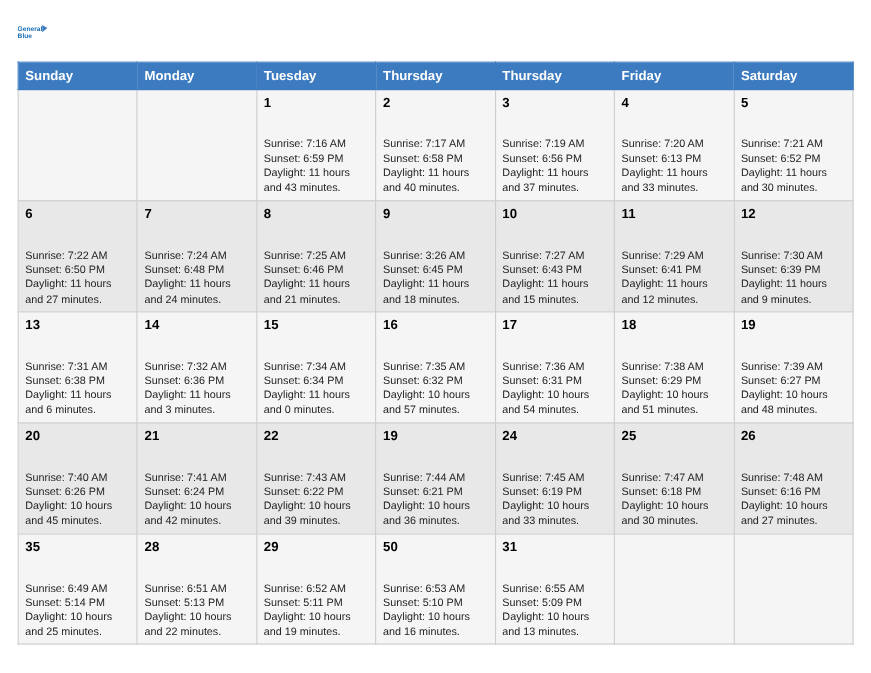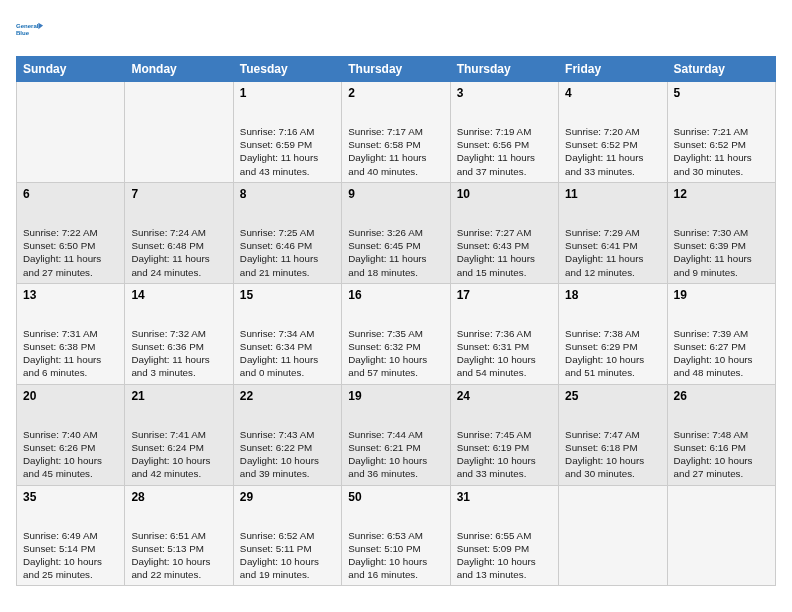--- a/index.html
+++ b/index.html
@@ -127,21 +127,21 @@
         </td>
         <td>
           <span class="day-number">3</span>
           <div class="day-info">Sunrise: 7:19 AM
 Sunset: 6:56 PM
 Daylight: 11 hours and 37 minutes.</div>
         </td>
         <td>
           <span class="day-number">4</span>
           <div class="day-info">Sunrise: 7:20 AM
-Sunset: 6:52 PM
+Sunset: 6:13 PM
 Daylight: 11 hours and 33 minutes.</div>
         </td>
         <td>
           <span class="day-number">5</span>
           <div class="day-info">Sunrise: 7:21 AM
 Sunset: 6:52 PM
 Daylight: 11 hours and 30 minutes.</div>
         </td>
       </tr>
       <tr>

